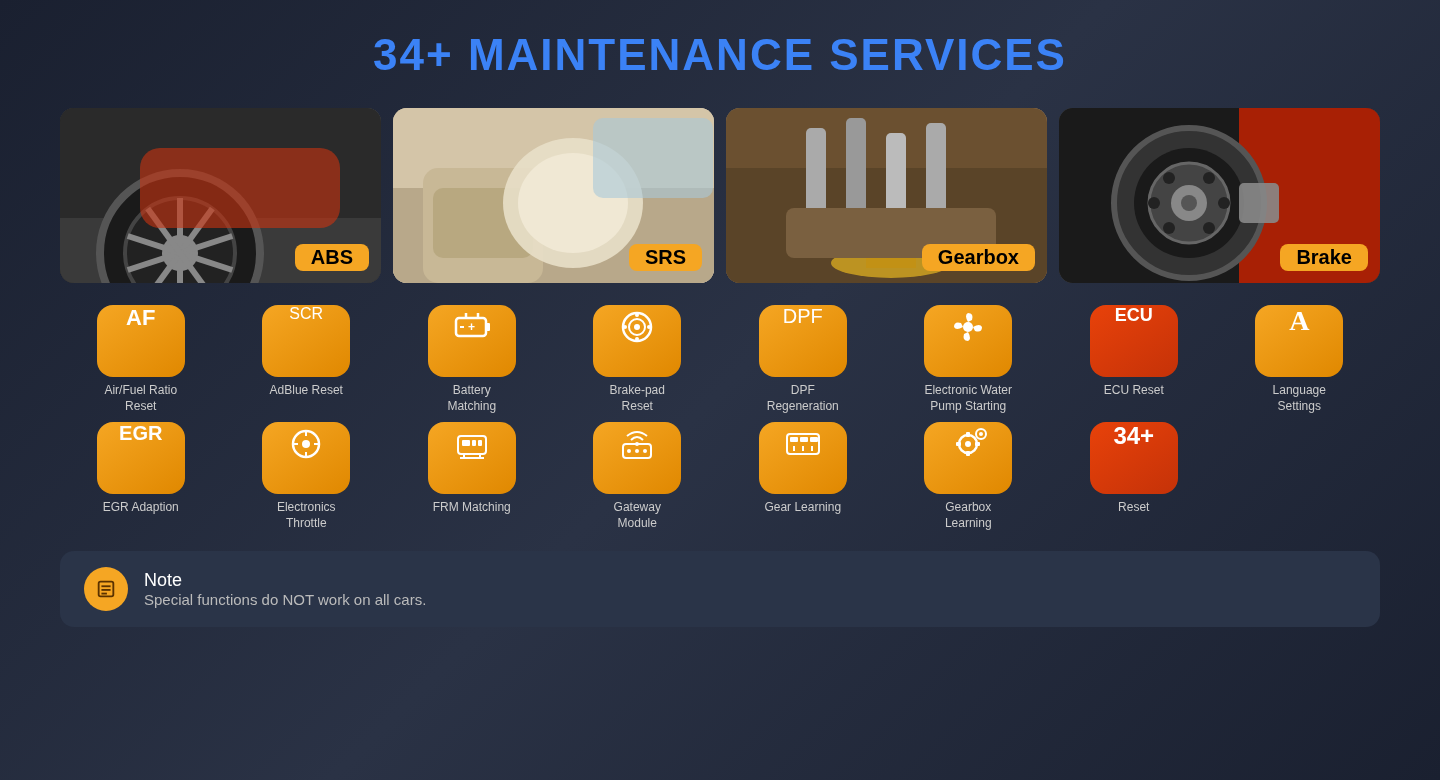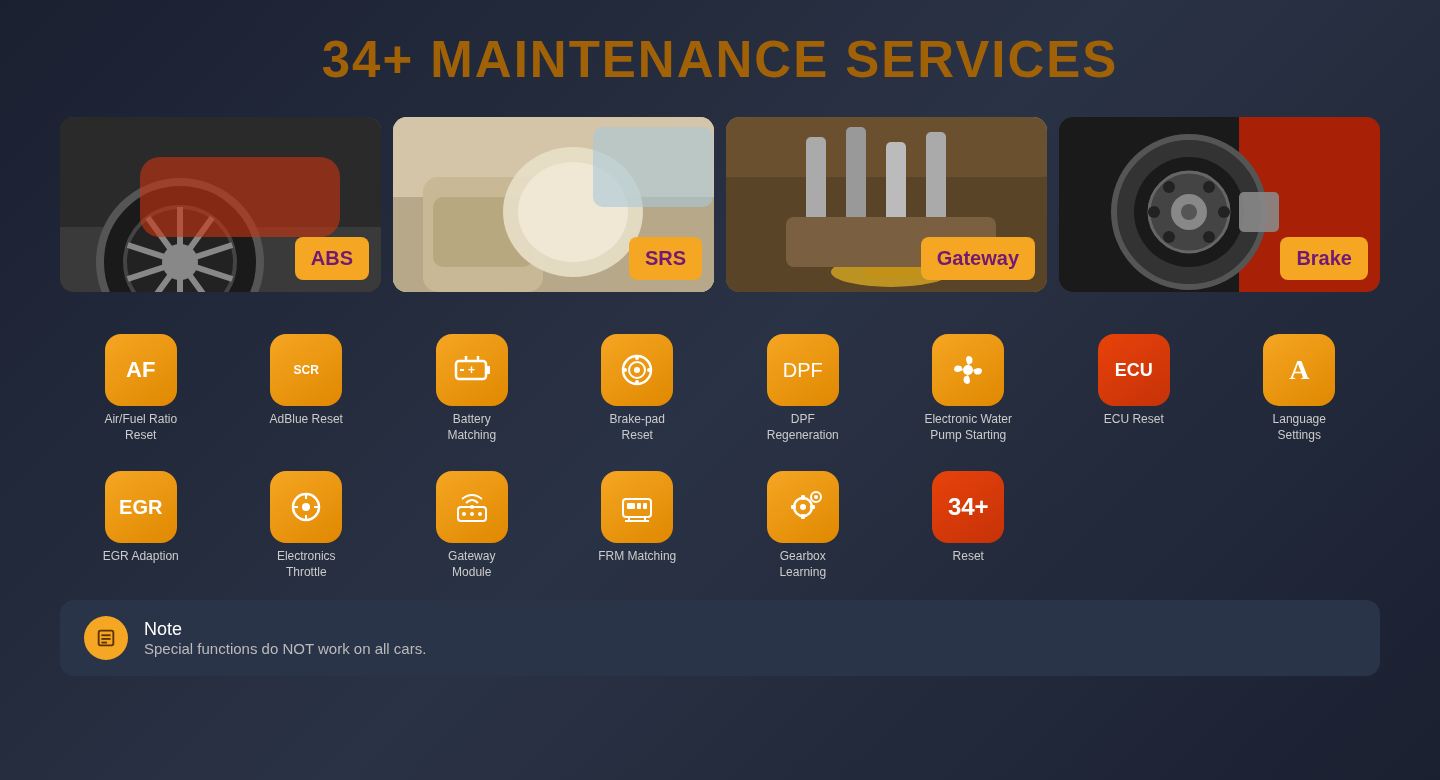--- a/index.html
+++ b/index.html
@@ -9,22 +9,22 @@
       background: linear-gradient(135deg, #1a2030 0%, #2a3245 50%, #1a2030 100%);
       font-family: Arial, sans-serif;
       overflow: hidden;
       display: flex;
       flex-direction: column;
       align-items: center;
       padding: 30px 60px 20px;
     }
 
     .page-title {
-      color: #a16207;
-      font-size: 51px;
+      color: #3b82f6;
+      font-size: 44px;
       font-weight: 900;
       letter-spacing: 2px;
       margin-bottom: 28px;
       text-align: center;
     }
 
     .image-cards-row {
       display: flex;
       gap: 12px;
       width: 100%;
@@ -43,55 +43,53 @@
     .card-abs { background: linear-gradient(135deg, #222 30%, #444 70%); }
     .card-srs { background: linear-gradient(135deg, #c8b89a 30%, #e2d4be 70%); }
     .card-injector { background: linear-gradient(135deg, #8b7355 30%, #c09060 70%); }
     .card-brake { background: linear-gradient(135deg, #333 30%, #555 70%); }
 
     .card-label {
       position: absolute;
       bottom: 12px;
       right: 12px;
       background: #f5a623;
-      color: #701a75;
+      color: #000000;
       font-size: 20px;
       font-weight: 700;
-      padding: 10px 16px;
+      padding: 2px 16px;
       border-radius: 8px;
     }
 
     .icons-grid {
       display: grid;
       grid-template-columns: repeat(8, 1fr);
       grid-template-rows: repeat(2, auto);
       gap: 8px 4px;
       width: 100%;
       margin-bottom: 20px;
     }
 
     .icon-item {
       display: flex;
       flex-direction: column;
       align-items: center;
       gap: 6px;
     }
 
     .icon-box {
-      width: 72px;
+      width: 88px;
       height: 72px;
       border-radius: 16px;
       display: flex;
-      align-items: center;
       justify-content: center;
       font-size: 28px;
       font-weight: 900;
       color: white;
       position: relative;
-      margin-top: 20px;
     }
 
     .icon-box.orange { background: linear-gradient(145deg, #f5a623, #e08800); }
     .icon-box.red-orange { background: linear-gradient(145deg, #e8420a, #c53208); border-radius: 16px; }
 
     .icon-text {
       font-size: 12px;
       color: #ccc;
       text-align: center;
       line-height: 1.3;
@@ -200,21 +198,21 @@
         <rect x="120" y="10" width="20" height="130" rx="5" fill="#999"></rect>
         <rect x="160" y="25" width="20" height="115" rx="5" fill="#bbb"></rect>
         <rect x="200" y="15" width="20" height="125" rx="5" fill="#aaa"></rect>
 
         <ellipse cx="165" cy="155" rx="60" ry="15" fill="#d4a820" opacity="0.8"></ellipse>
         <rect x="140" y="140" width="50" height="20" fill="#c49010" opacity="0.7"></rect>
 
         <rect x="60" y="100" width="210" height="50" rx="8" fill="#7a6040"></rect>
       </svg>
     </div>
-    <div class="card-label">Gateway</div>
+    <div class="card-label">Gearbox</div>
   </div>
 
   <div class="image-card">
     <div class="img-card-inner card-brake">
       <svg viewBox="0 0 330 175" width="330" height="175" style="position:absolute;top:0;left:0;">
         <rect width="330" height="175" fill="#1a1a1a"></rect>
 
         <rect x="180" y="0" width="150" height="175" fill="#cc2200" opacity="0.8"></rect>
 
         <circle cx="130" cy="95" r="75" fill="#333" stroke="#555" stroke-width="6"></circle>
@@ -243,21 +241,21 @@
 
   <div class="icon-item">
     <div class="icon-box orange">
       <span style="font-size:22px;font-weight:900;color:white;">AF</span>
     </div>
     <span class="icon-text">Air/Fuel Ratio Reset</span>
   </div>
 
   <div class="icon-item">
     <div class="icon-box orange">
-      <span style="font-size:12px;font-weight:700;color:white;">SCR</span>
+      <span style="font-size:16px;font-weight:400;color:white;">SCR</span>
     </div>
     <span class="icon-text">AdBlue Reset</span>
   </div>
 
 
   <div class="icon-item">
     <div class="icon-box orange">
       <svg viewBox="0 0 44 44" width="44" height="44">
         <rect x="6" y="13" width="30" height="18" rx="3" fill="none" stroke="white" stroke-width="2.5"></rect>
         <rect x="36" y="18" width="4" height="8" rx="1" fill="white"></rect>
@@ -337,48 +335,62 @@
         <line x1="9" y1="22" x2="14" y2="22" stroke="white" stroke-width="2"></line>
         <line x1="30" y1="22" x2="35" y2="22" stroke="white" stroke-width="2"></line>
       </svg>
     </div>
     <span class="icon-text">Electronics Throttle</span>
   </div>
 
   <div class="icon-item">
     <div class="icon-box orange">
       <svg viewBox="0 0 44 44" width="44" height="44">
-        <rect x="8" y="22" width="28" height="14" rx="3" fill="none" stroke="white" stroke-width="2"></rect>
-        <circle cx="14" cy="29" r="2" fill="white"></circle>
-        <circle cx="22" cy="29" r="2" fill="white"></circle>
-        <circle cx="30" cy="29" r="2" fill="white"></circle>
-
-        <path d="M16 18 Q22 12 28 18" fill="none" stroke="white" stroke-width="2"></path>
-        <path d="M12 14 Q22 6 32 14" fill="none" stroke="white" stroke-width="2"></path>
-        <circle cx="22" cy="22" r="2" fill="white"></circle>
-      </svg>
-    </div>
-    <span class="icon-text">Gateway Module</span>
-  </div>
-
-  <div class="icon-item">
-    <div class="icon-box orange">
-      <svg viewBox="0 0 44 44" width="44" height="44">
         <rect x="8" y="14" width="28" height="18" rx="3" fill="none" stroke="white" stroke-width="2"></rect>
         <rect x="12" y="18" width="8" height="6" rx="1" fill="white"></rect>
         <rect x="22" y="18" width="4" height="6" rx="1" fill="white"></rect>
         <rect x="28" y="18" width="4" height="6" rx="1" fill="white"></rect>
         <line x1="14" y1="32" x2="14" y2="36" stroke="white" stroke-width="2"></line>
         <line x1="30" y1="32" x2="30" y2="36" stroke="white" stroke-width="2"></line>
         <line x1="10" y1="36" x2="34" y2="36" stroke="white" stroke-width="2"></line>
       </svg>
     </div>
     <span class="icon-text">FRM Matching</span>
   </div>
 
+  <div class="icon-item">
+    <div class="icon-box orange">
+      <svg viewBox="0 0 44 44" width="44" height="44">
+        <rect x="8" y="22" width="28" height="14" rx="3" fill="none" stroke="white" stroke-width="2"></rect>
+        <circle cx="14" cy="29" r="2" fill="white"></circle>
+        <circle cx="22" cy="29" r="2" fill="white"></circle>
+        <circle cx="30" cy="29" r="2" fill="white"></circle>
+
+        <path d="M16 18 Q22 12 28 18" fill="none" stroke="white" stroke-width="2"></path>
+        <path d="M12 14 Q22 6 32 14" fill="none" stroke="white" stroke-width="2"></path>
+        <circle cx="22" cy="22" r="2" fill="white"></circle>
+      </svg>
+    </div>
+    <span class="icon-text">Gateway Module</span>
+  </div>
+
+  <div class="icon-item">
+    <div class="icon-box orange">
+      <svg viewBox="0 0 44 44" width="44" height="44">
+        <rect x="6" y="12" width="32" height="20" rx="3" fill="none" stroke="white" stroke-width="2"></rect>
+        <rect x="9" y="15" width="8" height="5" rx="1" fill="white"></rect>
+        <rect x="19" y="15" width="8" height="5" rx="1" fill="white"></rect>
+        <rect x="29" y="15" width="8" height="5" rx="1" fill="white"></rect>
+        <line x1="13" y1="24" x2="13" y2="29" stroke="white" stroke-width="2"></line>
+        <line x1="22" y1="24" x2="22" y2="29" stroke="white" stroke-width="2"></line>
+        <line x1="31" y1="24" x2="31" y2="29" stroke="white" stroke-width="2"></line>
+      </svg>
+    </div>
+    <span class="icon-text">Gear Learning</span>
+  </div>
 
   <div class="icon-item">
     <div class="icon-box orange">
       <svg viewBox="0 0 44 44" width="44" height="44">
 
         <circle cx="22" cy="22" r="9" fill="none" stroke="white" stroke-width="2.5"></circle>
         <circle cx="22" cy="22" r="3" fill="white"></circle>
 
         <rect x="20" y="10" width="4" height="5" rx="1" fill="white"></rect>
         <rect x="20" y="29" width="4" height="5" rx="1" fill="white"></rect>

